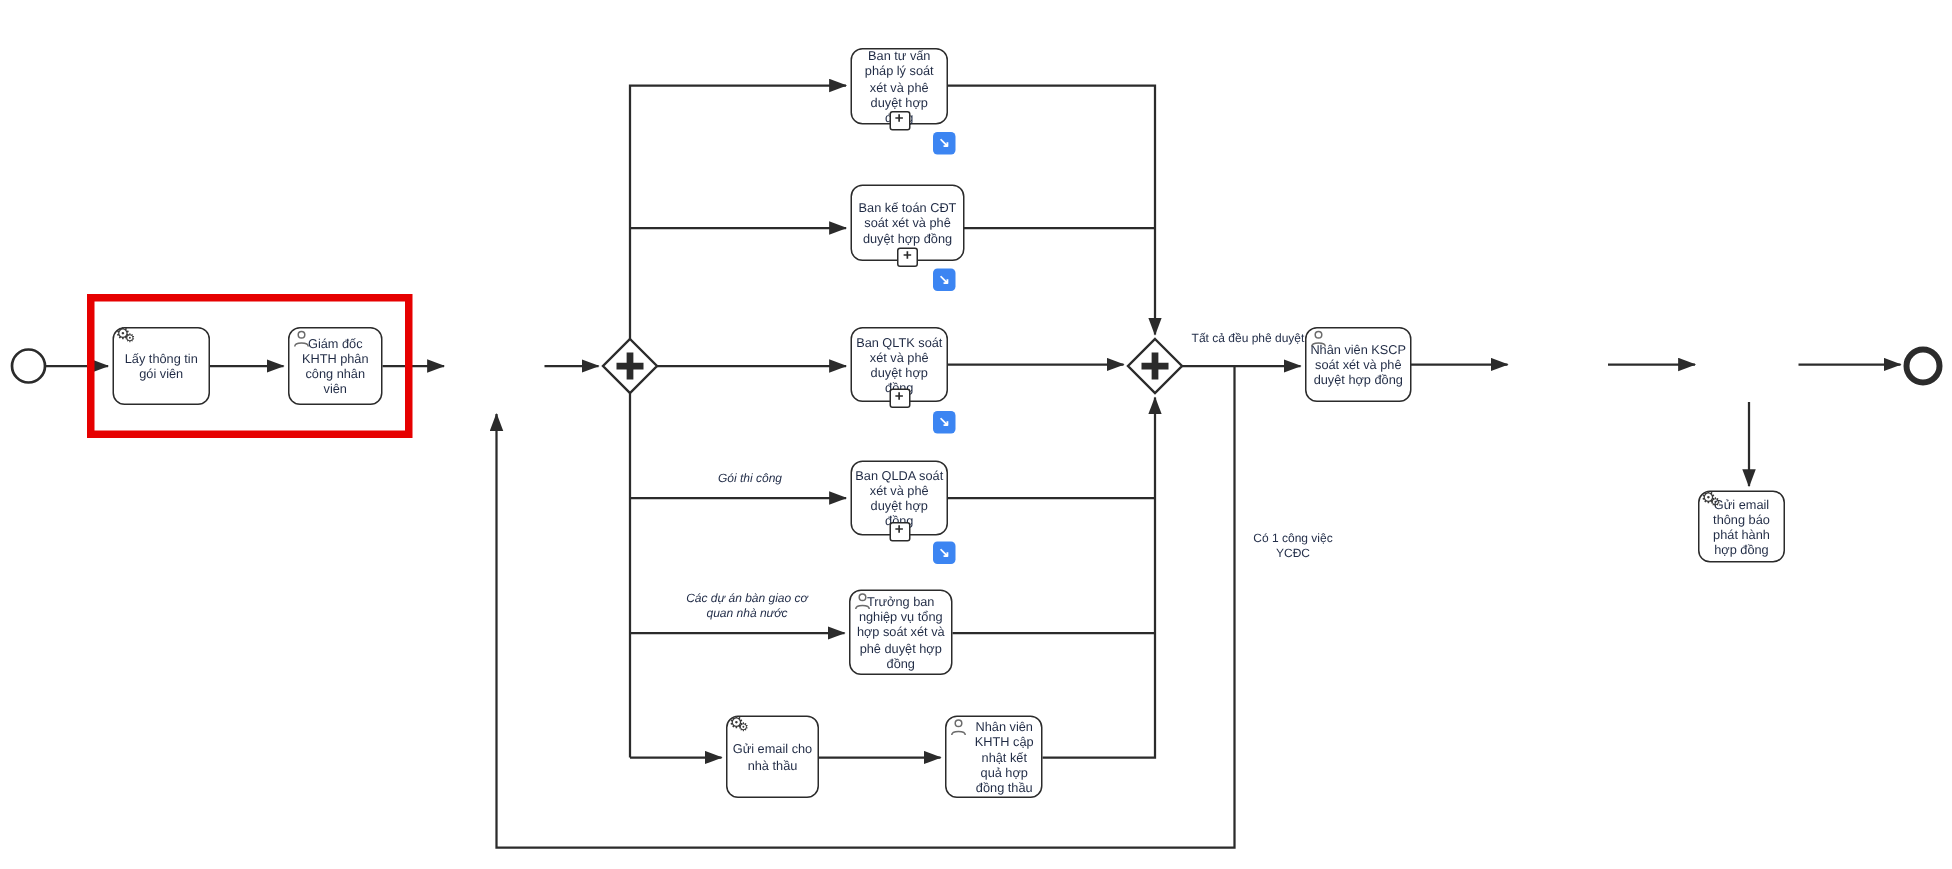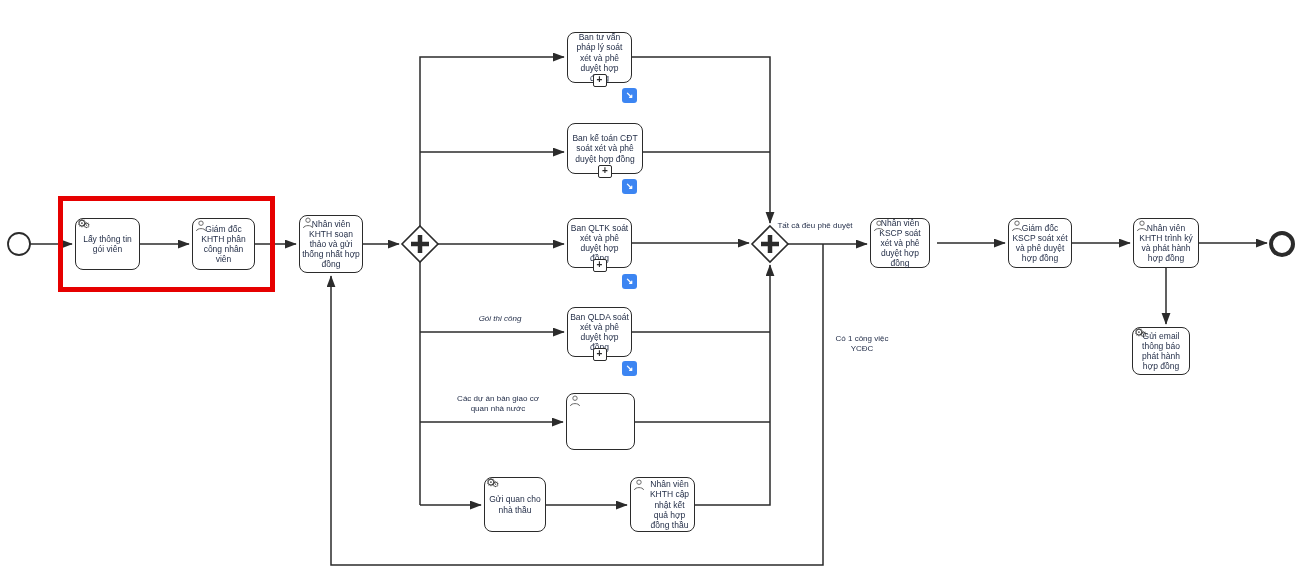--- a/index.html
+++ b/index.html
@@ -72,44 +72,37 @@
       <polygon points="420,226 438,244 420,262 402,244" fill="#fff" stroke="#2b2b2b" stroke-width="1.6"></polygon>
       <path d="M411 244 H429 M420 235 V253" stroke="#2b2b2b" stroke-width="4.5"></path>
     </g>
     <g>
       <polygon points="770,226 788,244 770,262 752,244" fill="#fff" stroke="#2b2b2b" stroke-width="1.6"></polygon>
       <path d="M761 244 H779 M770 235 V253" stroke="#2b2b2b" stroke-width="4.5"></path>
     </g>
   </svg>
 
   <div class="edge-label" style="left:455px;top:314px;width:90px;font-style:italic;">Gói thi công</div>
-  <div class="edge-label" style="left:452px;top:394px;width:92px;">Các dự án bàn giao cơ quan nhà nước</div>
-  <div class="edge-label" style="left:776px;top:221px;width:78px;">Tất cả đều phê duyệt</div>
-  <div class="edge-label" style="left:831px;top:334px;width:62px;">Có 1 công việc YCĐC</div>
+  <div class="edge-label" style="left:452px;top:394px;width:92px;font-style:italic;">Các dự án bàn giao cơ quan nhà nước</div>
+  <div class="edge-label" style="left:793px;top:221px;width:78px;">Tất cả đều phê duyệt</div>
+  <div class="edge-label" style="left:831px;top:354px;width:62px;">Có 1 công việc YCĐC</div>
 
   <div class="task" style="left:75px;top:218px;width:65px;height:52px;">
     <span class="gear-wrap"><span class="gear-big">⚙</span><span class="gear-small">⚙</span></span>
     <span>Lấy thông tin gói viên</span>
   </div>
 
   <div class="task" style="left:192px;top:218px;width:63px;height:52px;">
     <svg class="icon-tl user-svg" viewBox="0 0 12 12">
         <circle cx="6" cy="3.2" r="2.2" fill="none" stroke="#6b6b6b" stroke-width="1"></circle>
         <path d="M1.5 11 C1.5 7.8 10.5 7.8 10.5 11" fill="none" stroke="#6b6b6b" stroke-width="1"></path>
       </svg>
     <span>Giám đốc KHTH phân công nhân viên</span>
   </div>
 
-  <div class="task" style="left:299px;top:215px;width:64px;height:58px;">
-    <svg class="icon-tl user-svg" viewBox="0 0 12 12">
-        <circle cx="6" cy="3.2" r="2.2" fill="none" stroke="#6b6b6b" stroke-width="1"></circle>
-        <path d="M1.5 11 C1.5 7.8 10.5 7.8 10.5 11" fill="none" stroke="#6b6b6b" stroke-width="1"></path>
-      </svg>
-    <span>Nhân viên KHTH soạn thảo và gửi thống nhất hợp đồng</span>
-  </div>
 
   <div class="task" style="left:567px;top:32px;width:65px;height:51px;">
     <span>Ban tư vấn pháp lý soát xét và phê duyệt hợp đồng</span>
     <span class="sub-marker">+</span>
   </div>
   <div class="link-badge" style="left:622px;top:88px;background:#3c85f2;">
       <span>↘</span>
     </div>
 
   <div class="task" style="left:567px;top:123px;width:76px;height:51px;">
@@ -134,58 +127,45 @@
   </div>
   <div class="link-badge" style="left:622px;top:361px;background:#3c85f2;">
       <span>↘</span>
     </div>
 
   <div class="task" style="left:566px;top:393px;width:69px;height:57px;">
     <svg class="icon-tl user-svg" viewBox="0 0 12 12">
         <circle cx="6" cy="3.2" r="2.2" fill="none" stroke="#6b6b6b" stroke-width="1"></circle>
         <path d="M1.5 11 C1.5 7.8 10.5 7.8 10.5 11" fill="none" stroke="#6b6b6b" stroke-width="1"></path>
       </svg>
+    <span>Trưởng ban nghiệp vụ tổng hợp soát xét và phê duyệt hợp đồng</span>
   </div>
 
   <div class="task" style="left:484px;top:477px;width:62px;height:55px;">
     <span class="gear-wrap"><span class="gear-big">⚙</span><span class="gear-small">⚙</span></span>
-    <span>Gửi quan cho nhà thầu</span>
+    <span>Gửi email cho nhà thầu</span>
   </div>
 
   <div class="task" style="left:630px;top:477px;width:65px;height:55px;padding-left:16px;">
     <svg class="icon-tl user-svg" viewBox="0 0 12 12">
         <circle cx="6" cy="3.2" r="2.2" fill="none" stroke="#6b6b6b" stroke-width="1"></circle>
         <path d="M1.5 11 C1.5 7.8 10.5 7.8 10.5 11" fill="none" stroke="#6b6b6b" stroke-width="1"></path>
       </svg>
     <span>Nhân viên KHTH cập nhật kết quả hợp đồng thầu</span>
   </div>
 
-  <div class="task" style="left:870px;top:218px;width:60px;height:50px;">
+  <div class="task" style="left:870px;top:218px;width:71px;height:50px;">
     <svg class="icon-tl user-svg" viewBox="0 0 12 12">
         <circle cx="6" cy="3.2" r="2.2" fill="none" stroke="#6b6b6b" stroke-width="1"></circle>
         <path d="M1.5 11 C1.5 7.8 10.5 7.8 10.5 11" fill="none" stroke="#6b6b6b" stroke-width="1"></path>
       </svg>
     <span>Nhân viên KSCP soát xét và phê duyệt hợp đồng</span>
   </div>
 
-  <div class="task" style="left:1008px;top:218px;width:64px;height:50px;">
-    <svg class="icon-tl user-svg" viewBox="0 0 12 12">
-        <circle cx="6" cy="3.2" r="2.2" fill="none" stroke="#6b6b6b" stroke-width="1"></circle>
-        <path d="M1.5 11 C1.5 7.8 10.5 7.8 10.5 11" fill="none" stroke="#6b6b6b" stroke-width="1"></path>
-      </svg>
-    <span>Giám đốc KSCP soát xét và phê duyệt hợp đồng</span>
-  </div>
 
-  <div class="task" style="left:1133px;top:218px;width:66px;height:50px;">
-    <svg class="icon-tl user-svg" viewBox="0 0 12 12">
-        <circle cx="6" cy="3.2" r="2.2" fill="none" stroke="#6b6b6b" stroke-width="1"></circle>
-        <path d="M1.5 11 C1.5 7.8 10.5 7.8 10.5 11" fill="none" stroke="#6b6b6b" stroke-width="1"></path>
-      </svg>
-    <span>Nhân viên KHTH trình ký và phát hành hợp đồng</span>
-  </div>
 
   <div class="task" style="left:1132px;top:327px;width:58px;height:48px;">
     <span class="gear-wrap"><span class="gear-big">⚙</span><span class="gear-small">⚙</span></span>
     <span>Gửi email thông báo phát hành hợp đồng</span>
   </div>
 
   <div class="highlight-rect" style="left:58px;top:196px;width:207px;height:86px;"></div>
 
 </div>
 

